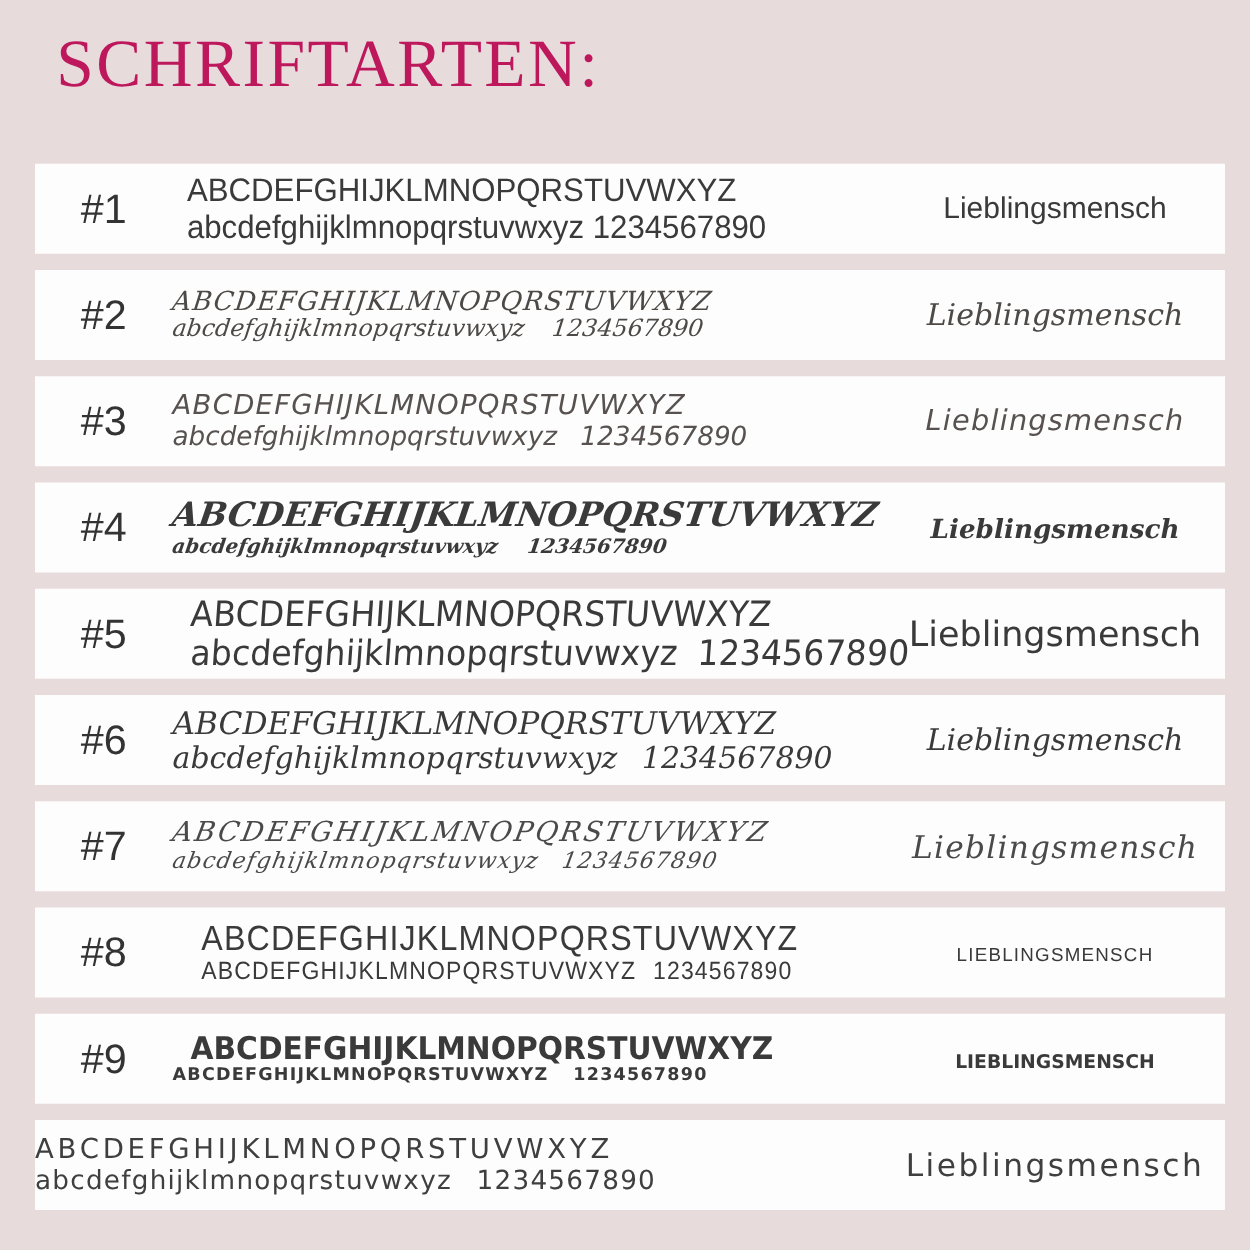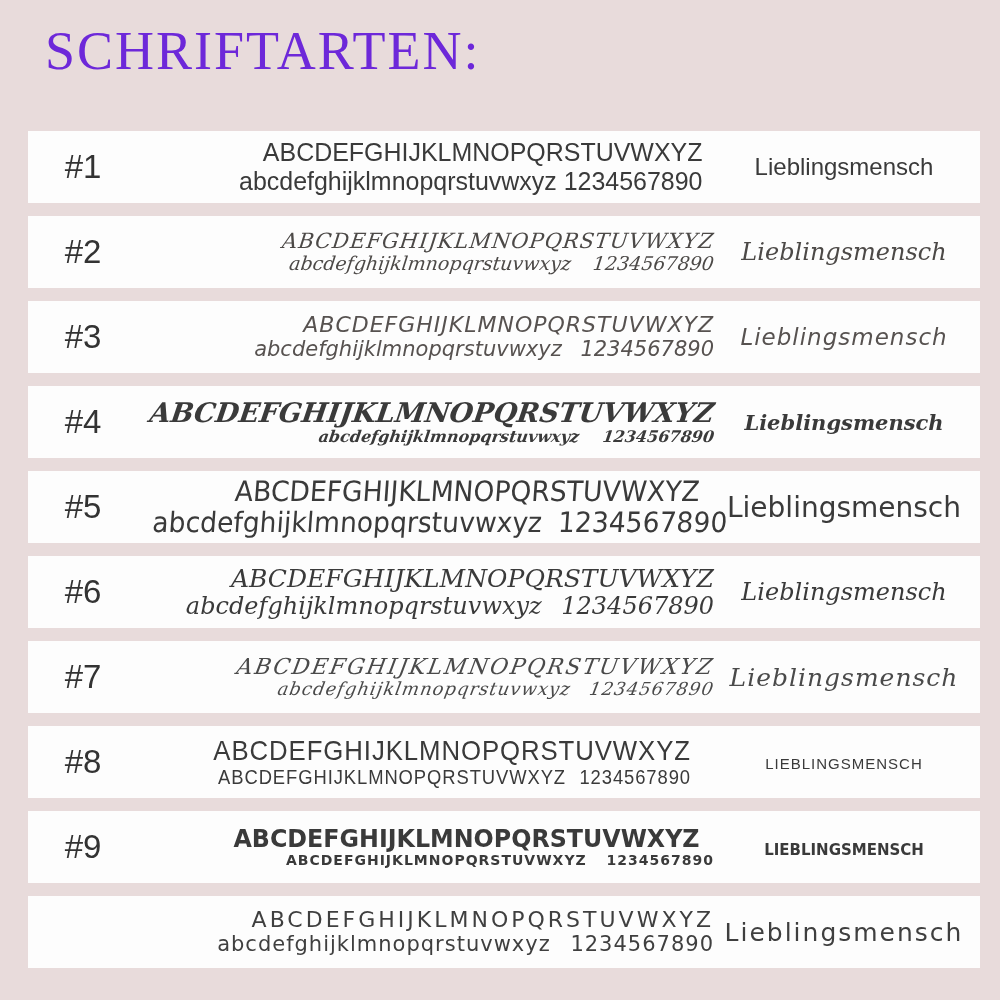--- a/index.html
+++ b/index.html
@@ -11,21 +11,21 @@
     overflow:hidden;
   }
   .title{
     position:absolute;
     top:20px;left:45px;
     margin:0;
     font-family:"Liberation Serif",serif;
     font-weight:400;
     font-size:54px;
     letter-spacing:2px;
-    color:#6d28d9;
+    color:#be185d;
   }
   .rows{
     position:absolute;
     top:131px;left:28px;
     display:flex;
     flex-direction:column;
     gap:13px;
   }
   .row{
     width:952px;height:72px;
@@ -36,21 +36,21 @@
   }
   .row-label{
     width:110px;
     text-align:center;
     font-size:33px;
     color:#333;
     flex:0 0 auto;
   }
   .specimen{
     flex:1 1 auto;
-    text-align:right;
+    text-align:left;
     line-height:1.12;
     min-width:0;
   }
   .sample{
     flex:0 0 260px;
     text-align:center;
     padding-right:6px;
   }
   .line{white-space:nowrap;}
 

